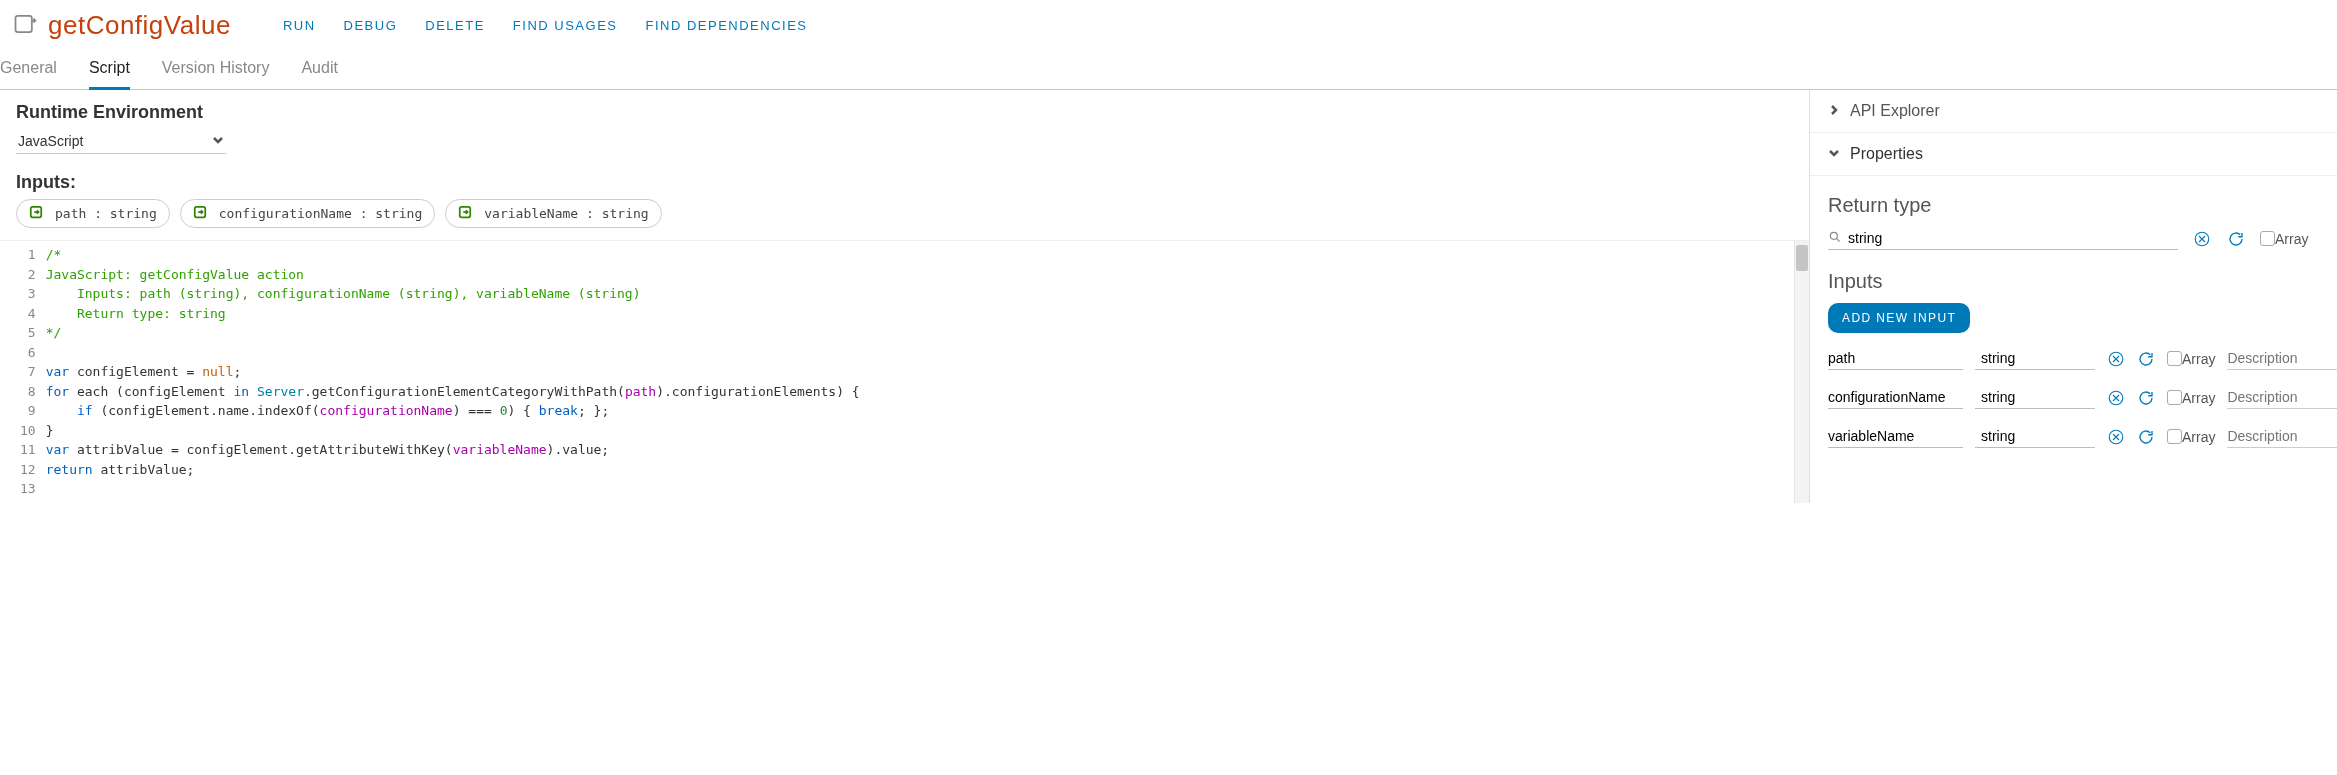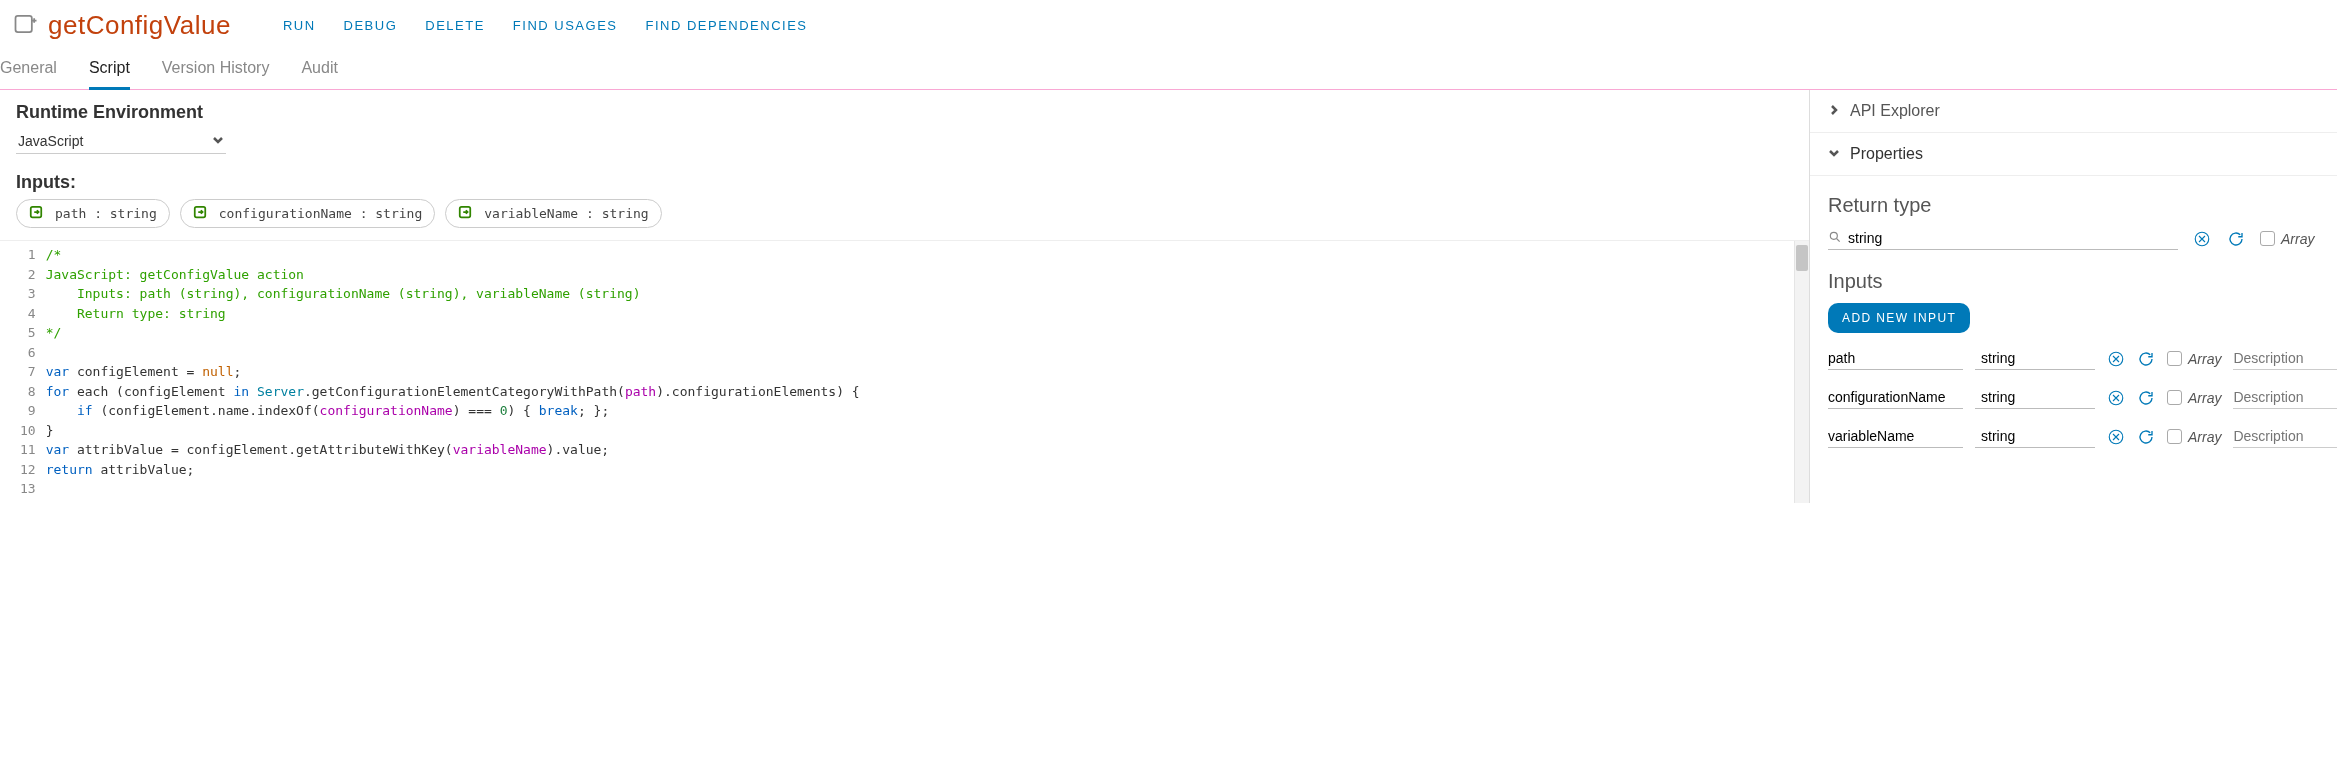--- a/index.html
+++ b/index.html
@@ -203,24 +203,22 @@
   }
   .icon-btn svg { width: 18px; height: 18px; }
   .checkbox {
     width: 15px; height: 15px;
     border: 1px solid #aaa;
     border-radius: 3px;
     display: inline-block;
   }
   .chk-wrap {
     display: inline-flex;
-    gap: 6px;
     color: #555;
     font-size: 14px;
-    font-style: italic;
   }
   .add-btn {
     background: #0079b8;
     color: #fff;
     border: none;
     padding: 8px 14px;
     font-size: 12px;
     letter-spacing: 1.4px;
     border-radius: 10px;
     cursor: pointer;

